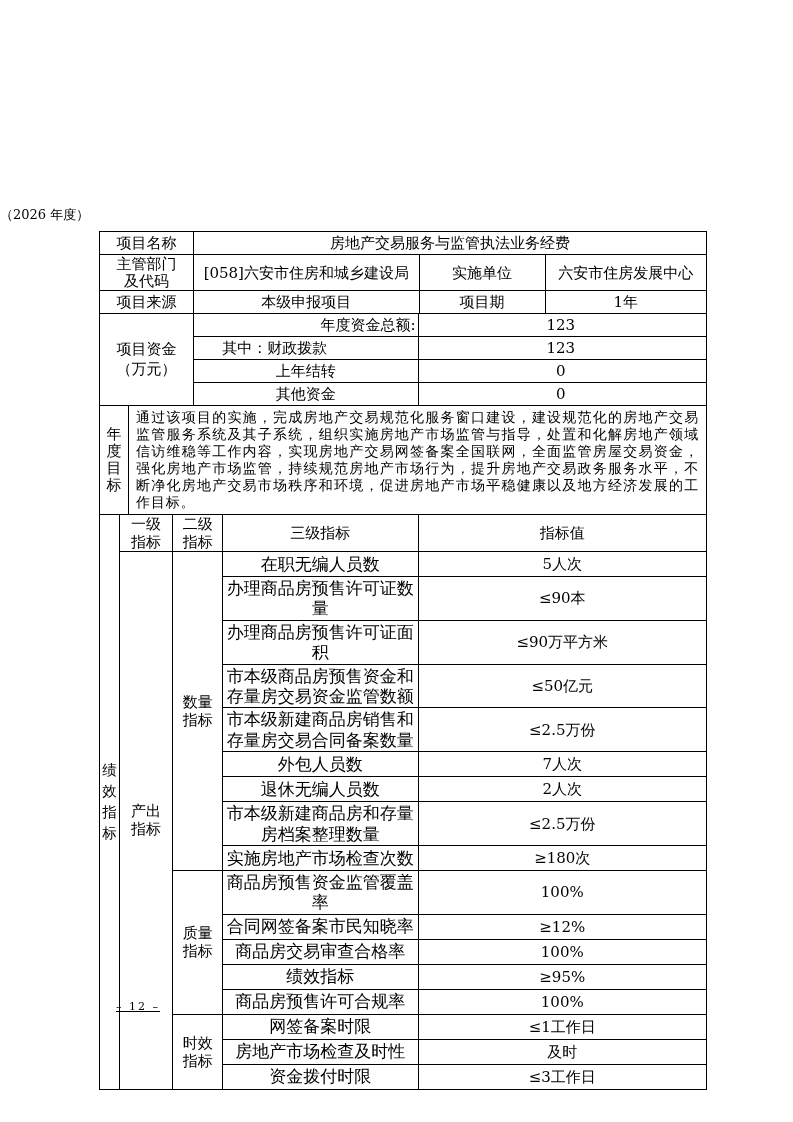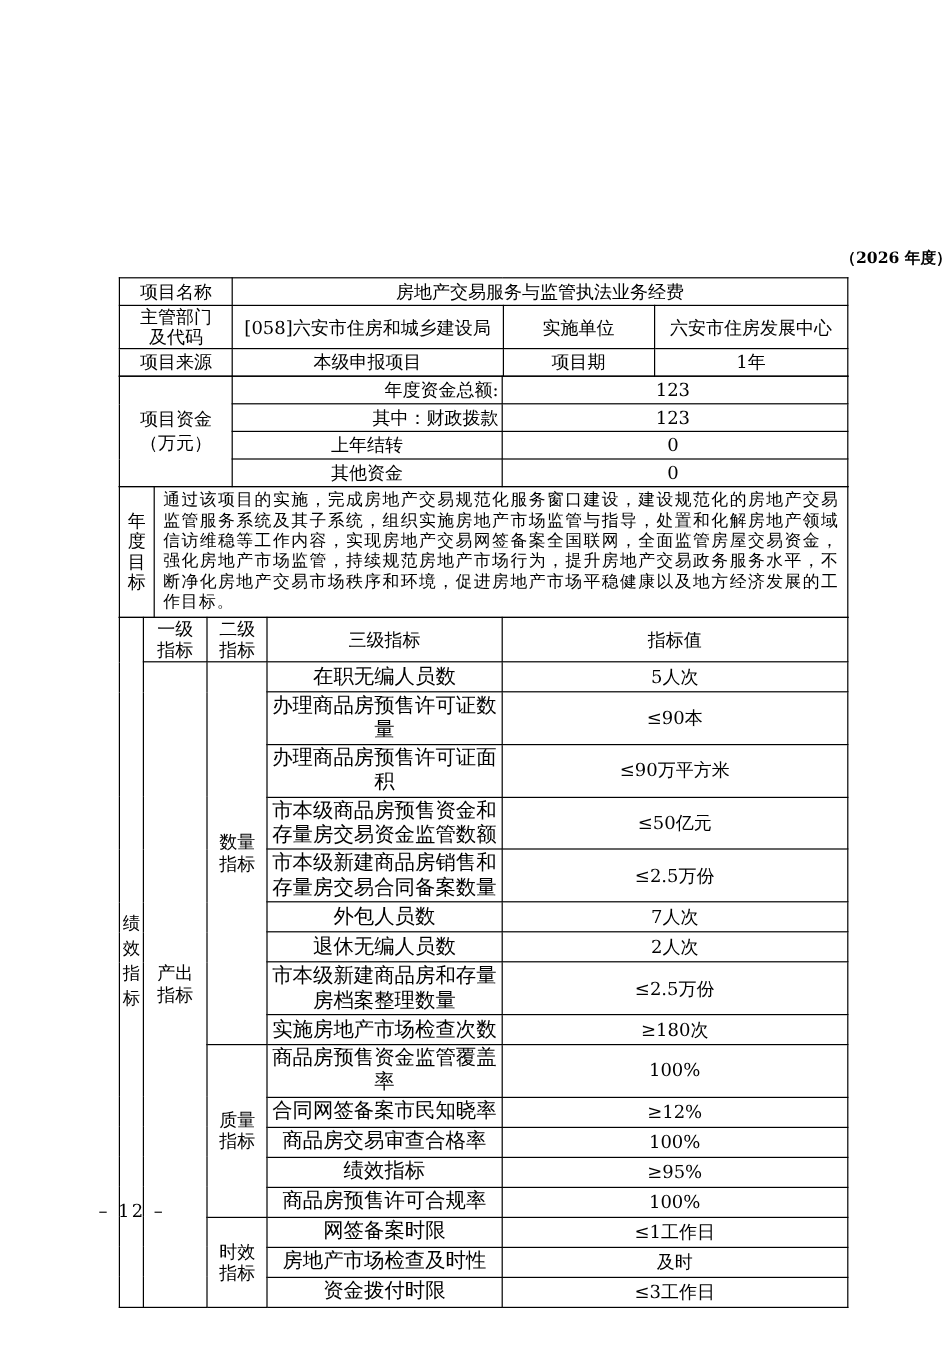--- a/index.html
+++ b/index.html
@@ -1,36 +1,36 @@
 <!DOCTYPE html>
 <html><head>
 <meta charset="utf-8">
 <style>
   html,body{margin:0;padding:0;background:#ffffff;}
   .sheet{position:relative;width:793px;height:1122px;background:#fff;
          font-family:"DejaVu Serif","Liberation Serif",serif;color:#000;overflow:hidden;}
   .title{position:absolute;top:166px;left:0;width:100%;text-align:center;
          font-size:21px;font-weight:bold;letter-spacing:1.5px;}
-  .subtitle{position:absolute;top:206px;left:0;width:100%;text-align:right;font-size:13px;font-weight:bold;}
+  .subtitle{position:absolute;top:206px;left:0;width:100%;text-align:left;font-size:13px;}
   .twrap{position:absolute;top:231px;left:99px;width:672px;border-radius:19px;}
   table{border-collapse:collapse;table-layout:fixed;width:608px;}
   table+table{margin-top:-1px;}
   td{border:1px solid #000;text-align:center;vertical-align:middle;
      font-size:15px;line-height:1.2;padding:1px 2px;overflow:hidden;}
   .h23{height:23px}.h31{height:31px}.h87{height:87px}.h33{height:33px}.h25{height:25px}.h35{height:35px}
   .prewrap{white-space:pre-line;}
   .num{padding-right:5px;}
   .lft1{text-align:right;padding-left:12px;}
-  .lft2{text-align:right;padding-left:28px;margin-top:16px;}
+  .lft2{text-align:left;padding-left:28px;margin-top:16px;}
   .vtext{word-break:break-all;padding:0;line-height:1.45;font-size:14.5px;}
   .vgoal{word-break:break-all;padding:0;line-height:1.12;font-size:15px;}
   .two{word-break:break-all;padding:0 6px;line-height:1.2;font-size:15px;}
   .ind{font-size:17px;padding:1px 3px;}
   .goal{text-align:justify;padding:3px 7px;font-size:14px;line-height:17px;letter-spacing:0.85px;}
-  .pageno{position:absolute;top:1000px;left:82px;font-size:15px;letter-spacing:2px;}
+  .pageno{position:absolute;top:1000px;left:116px;font-size:11px;letter-spacing:2px;text-decoration:underline;}
 </style>
 </head>
 <body>
 
 <div class="sheet">
 
   <div class="subtitle">（2026 年度）</div>
 
   <div class="twrap">
 

